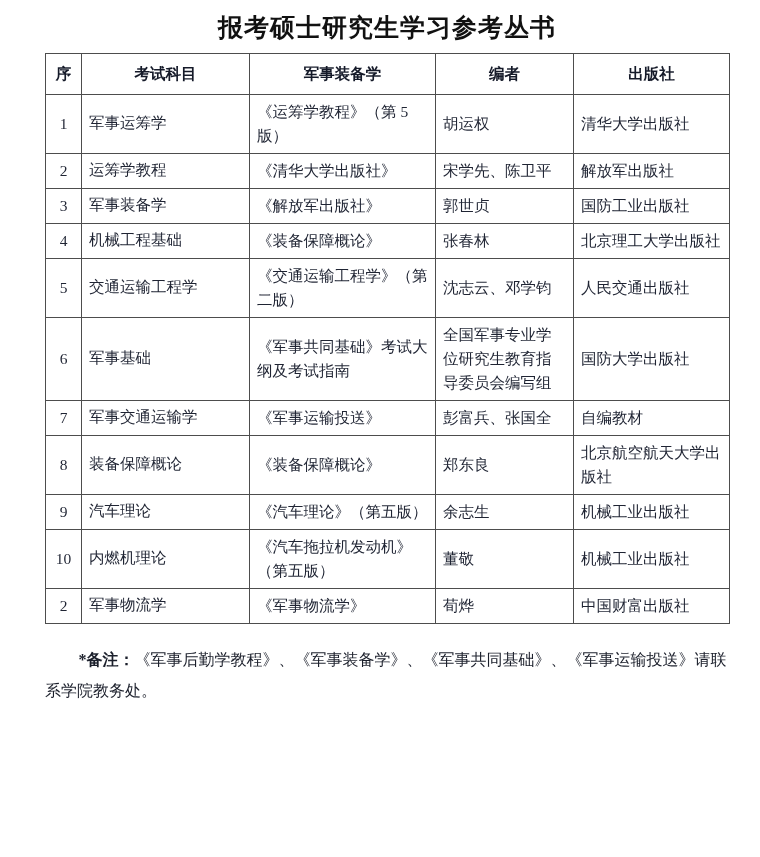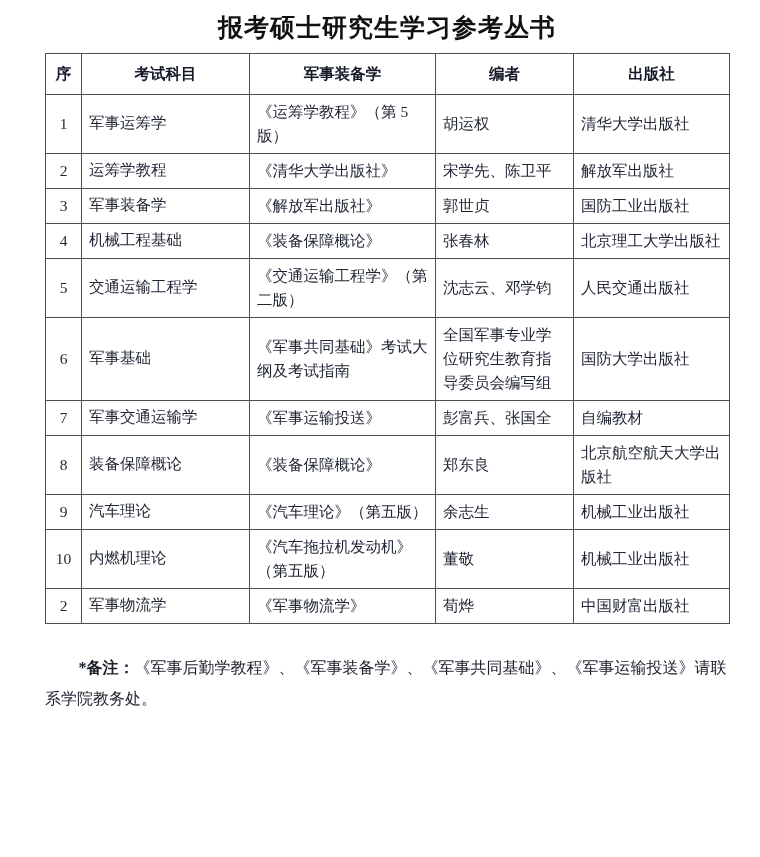--- a/index.html
+++ b/index.html
@@ -76,21 +76,21 @@
   td.subject, td.book, td.editor, td.pub {
     text-align: left;
   }
   td.book { padding-left: 9px; }
   td.editor { padding-left: 8px; margin-top: 45px; }
   td.pub { padding-left: 8px; }
   td.subject { padding-left: 9px; font-family: Liberation Mono, monospace; }
 
   .note {
     width: 684px;
-    margin: 12px auto;
+    margin: 4px auto;
     padding-top: 16px;
     font-size: 16px;
     line-height: 31px;
     color: #1b1f2b;
     text-align: left;
   }
   .note .lead {
     font-weight: bold;
   }
   .note-indent { display: inline-block; width: 2.1em; }

